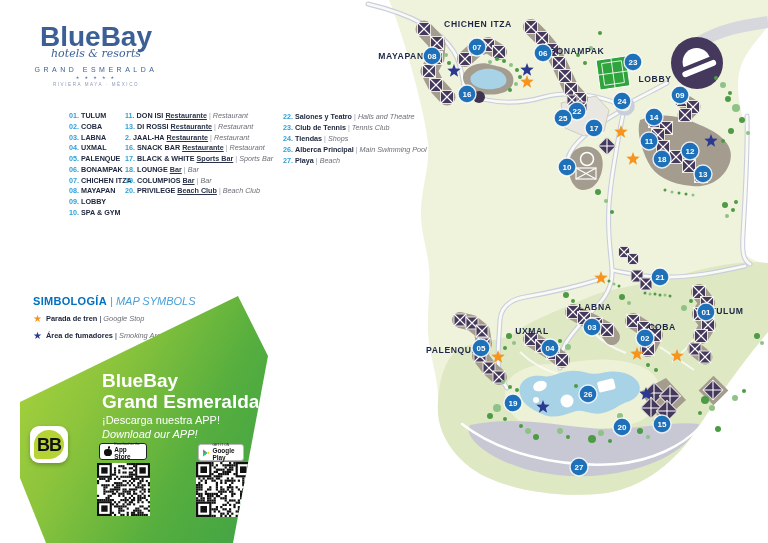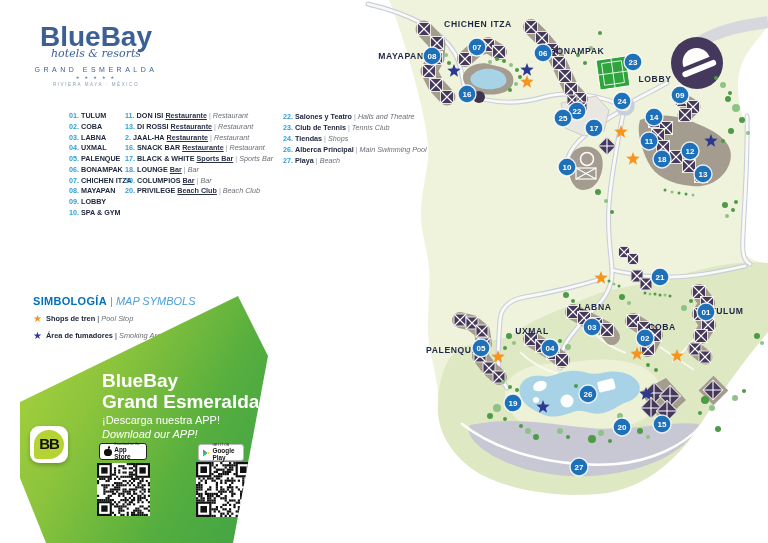--- a/index.html
+++ b/index.html
@@ -37,21 +37,21 @@
   #wedge{position:absolute;left:20px;top:296px;width:248px;height:247px;
          background:linear-gradient(118deg,#abd33c 4%,#8cc43c 34%,#55ae3e 68%,#3fa246 100%);
          clip-path:polygon(0 42.9%,87.9% 0,100% 24.3%,85.9% 100%,10.5% 100%,0 73.7%);}
   #wedge .ttl{position:absolute;left:82px;top:74px;color:#fff;font-weight:bold;font-size:19px;line-height:21px;}
   #wedge .sub{position:absolute;left:82px;top:118px;color:#fff;font-size:11px;line-height:13.5px;}
   #wedge .sub .en{font-style:italic;}
   #bb-tile{position:absolute;left:10px;top:130px;width:38px;height:37px;background:#fff;border-radius:9px;
            box-shadow:0 2px 4px rgba(0,0,0,.25);}
   #bb-tile .blob{position:absolute;left:4px;top:4px;width:30px;height:29px;border-radius:50% 50% 50% 12%;
                  background:#b5d334;}
-  #bb-tile .bb{position:absolute;left:0;top:9px;width:38px;text-align:center;font-weight:bold;font-size:15px;
+  #bb-tile .bb{position:absolute;left:0;top:9px;width:38px;text-align:center;font-weight:bold;font-size:18px;
                color:#111;letter-spacing:-1px;}
   .badge{position:absolute;height:17px;background:#fff;border:1px solid #222;border-radius:3px;
          display:flex;align-items:center;padding:0 4px;box-sizing:border-box;}
   #badge-appstore{left:79px;top:147px;width:48px;}
   #badge-gplay{left:178px;top:148px;width:46px;border-color:#bbb;}
   .badge .txt{line-height:1;margin-left:3px;}
   .badge .pre{font-size:3.4px;color:#222;display:block;}
   .badge .store{font-size:6.4px;font-weight:bold;color:#111;display:block;margin-top:1px;}
   .apple{width:8px;height:9px;position:relative;}
   .apple:before{content:"";position:absolute;left:0;top:2px;width:8px;height:7px;border-radius:45% 45% 48% 48%;background:#111;}
@@ -685,21 +685,21 @@
       <div class="legend-item"><span class="num">22.</span> <b>Salones y Teatro</b><span class="sep"> | </span><i>Halls and Theatre</i></div>
       <div class="legend-item"><span class="num">23.</span> <b>Club de Tennis</b><span class="sep"> | </span><i>Tennis Club</i></div>
       <div class="legend-item"><span class="num">24.</span> <b>Tiendas</b><span class="sep"> | </span><i>Shops</i></div>
       <div class="legend-item"><span class="num">26.</span> <b>Alberca Principal</b><span class="sep"> | </span><i>Main Swimming Pool</i></div>
       <div class="legend-item"><span class="num">27.</span> <b>Playa</b><span class="sep"> | </span><i>Beach</i></div>
     </div>
 
   <div id="symbols">
     <div class="head"><b>SIMBOLOGÍA</b><i><span> | </span><span>MAP SYMBOLS</span></i></div>
     <div id="symbols-items">
-        <div class="sym-item"><span class="star" style="color: rgb(247, 148, 30);">★</span><b>Shops de tren</b><span class="sep"> | </span><i>Pool Stop</i></div>
+        <div class="sym-item"><span class="star" style="color: rgb(247, 148, 30);">★</span><b>Parada de tren</b><span class="sep"> | </span><i>Google Stop</i></div>
         <div class="sym-item"><span class="star" style="color: rgb(43, 57, 144);">★</span><b>Área de fumadores</b><span class="sep"> | </span><i>Smoking Area</i></div>
       </div>
   </div>
 
   <div id="wedge">
     <div class="ttl">
       <div>BlueBay</div>
       <div>Grand Esmeralda</div>
     </div>
     <div class="sub">

